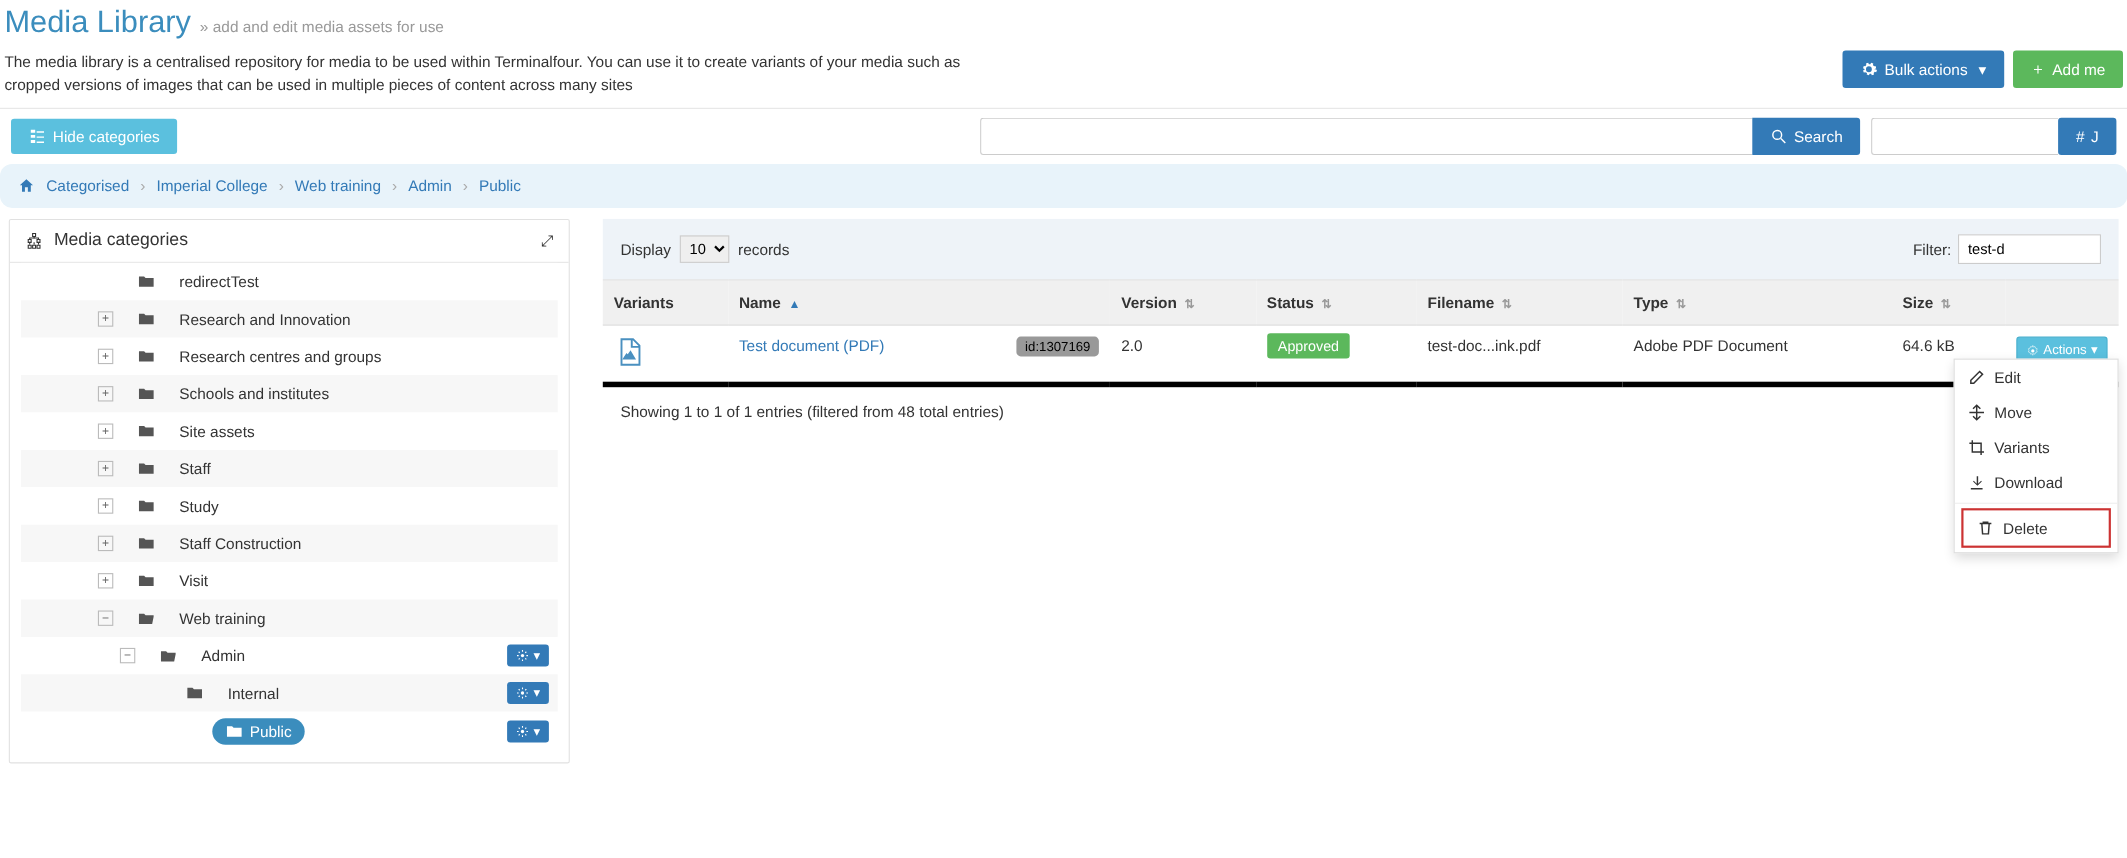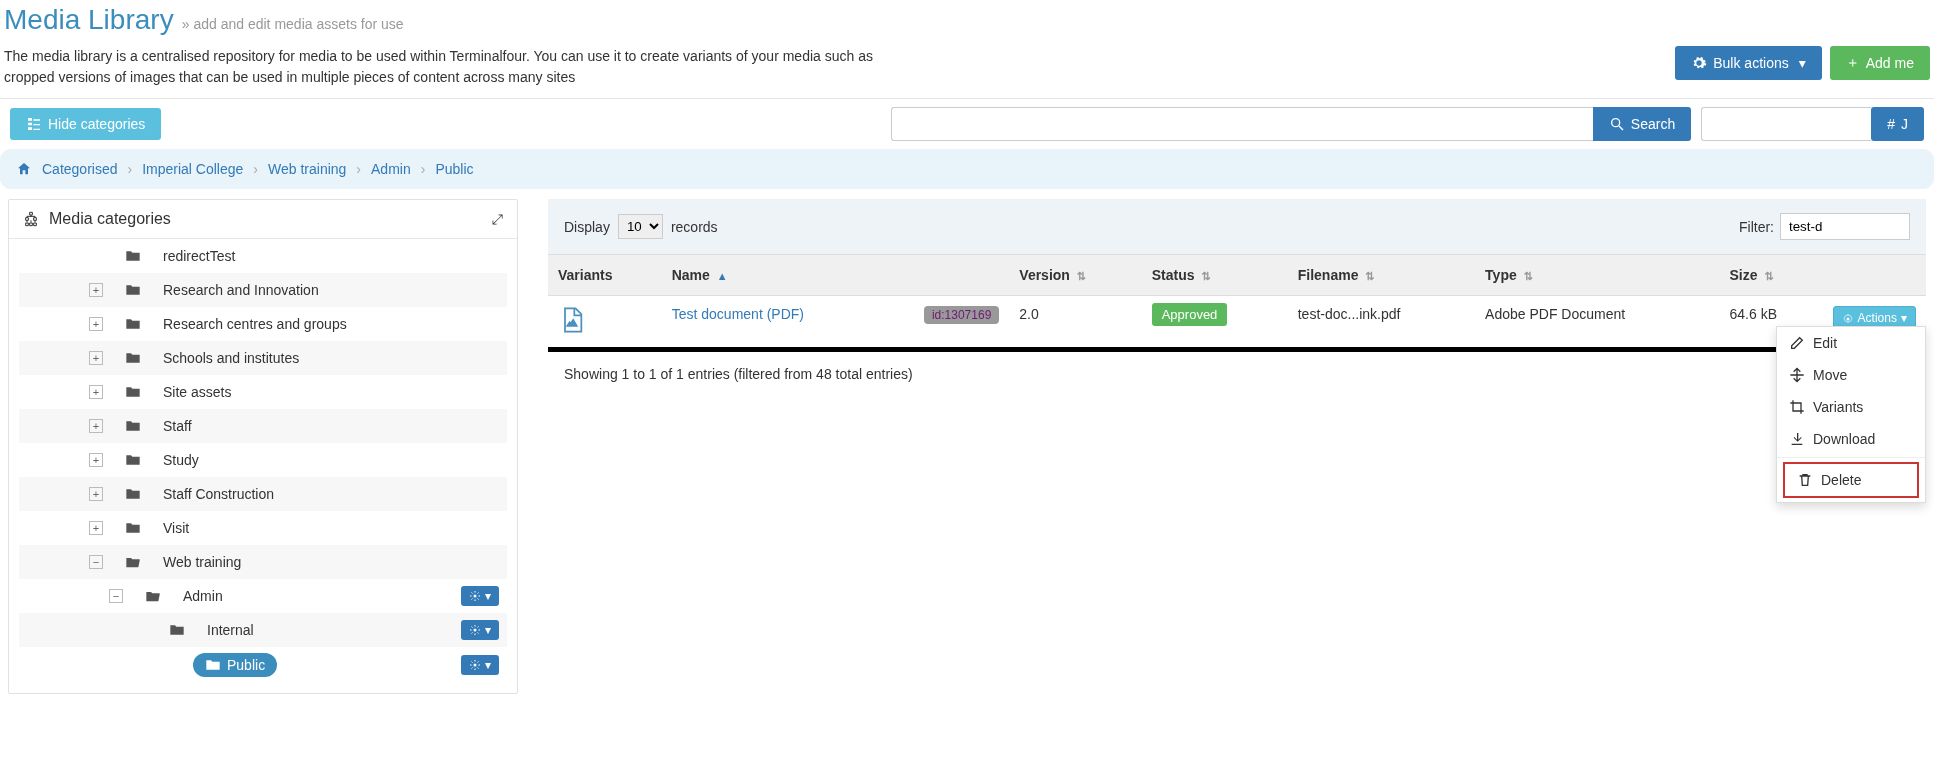--- a/index.html
+++ b/index.html
@@ -63,21 +63,21 @@
 .table-top select { border:1px solid #ccc; padding:3px 4px; }
 .table-top .right { display:flex; align-items:center; gap:6px; }
 .table-top input { border:1px solid #ccc; padding:5px 8px; width:130px; }
 
 table.media { width:100%; border-collapse:collapse; }
 table.media th { text-align:left; padding:12px 10px; background:#f0f0f0; border-top:1px solid #ddd; border-bottom:1px solid #ddd; font-weight:600; color:#333; }
 table.media th.sortable { cursor:pointer; }
 .sort-icon { color:#999; font-size:11px; margin-left:3px; }
 .sort-active { color:#337ab7; }
 table.media td { padding:10px 10px; border-bottom:5px solid #000000; vertical-align:top; }
-.id-badge { background:#999; color:#701a75; border-radius:4px; padding:2px 8px; font-size:12px; float:right; }
+.id-badge { background:#999; color:#000000; border-radius:4px; padding:2px 8px; font-size:12px; float:right; }
 .status-badge { background:#5cb85c; color:#fff; padding:4px 10px; border-radius:3px; font-size:13px; }
 .link { color:#337ab7; text-decoration:none; cursor:pointer; }
 .pdf-icon { color:#c55; }
 .actions-btn { background:#5bc0de; color:#fff; border:1px solid #4ab0ce; border-radius:3px; padding:4px 8px; font-size:12px; cursor:pointer; display:inline-flex; align-items:flex-end; gap:4px; }
 .table-footer { padding:14px 16px; color:#333; }
 
 
 .dropdown-menu { position:absolute; background:#fff; border:1px solid #ddd; box-shadow:0 4px 10px rgba(0,0,0,.15); width:150px; z-index:100; }
 .dropdown-menu .item { padding:8px 12px; display:flex; align-items:center; gap:8px; cursor:pointer; color:#333; }
 .dropdown-menu .divider { border-top:1px solid #eee; margin:2px 0; }

